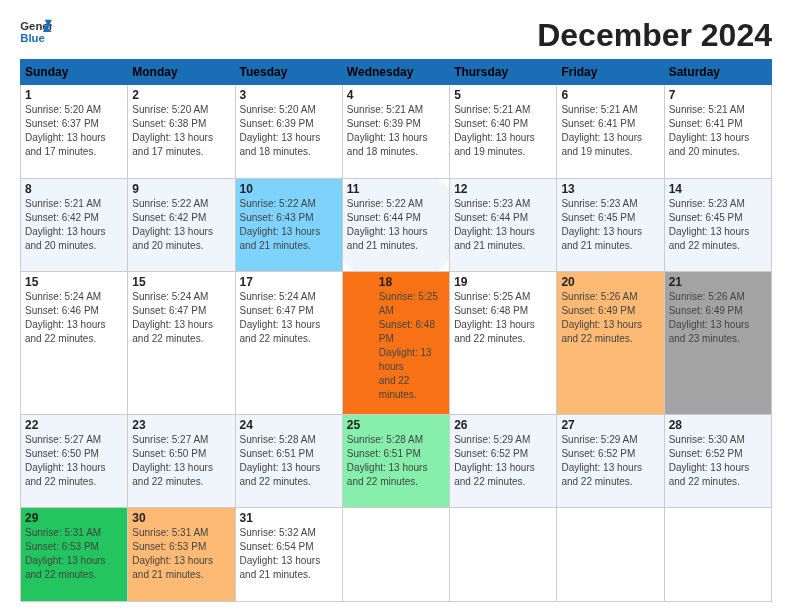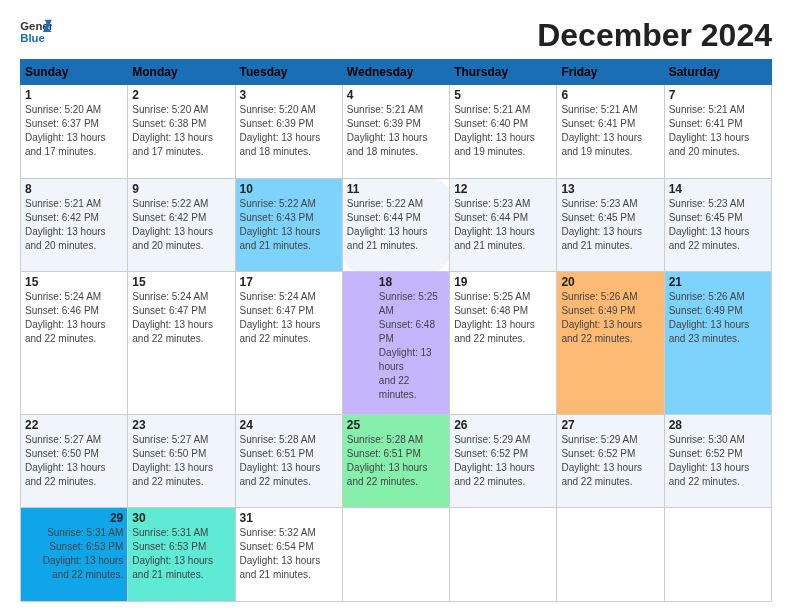--- a/index.html
+++ b/index.html
@@ -236,42 +236,42 @@
 Daylight: 13 hours
 and 22 minutes.</div>
           </td>
           <td style="background: rgb(255, 255, 255);">
             <span class="day-num">17</span>
             <div class="day-info" style="white-space: pre-line;">Sunrise: 5:24 AM
 Sunset: 6:47 PM
 Daylight: 13 hours
 and 22 minutes.</div>
           </td>
-          <td style="background: #c4b5fd; padding-left: 36px;">
+          <td style="background: #f97316; padding-left: 36px;">
             <span class="day-num">18</span>
             <div class="day-info" style="white-space: pre-line;">Sunrise: 5:25 AM
 Sunset: 6:48 PM
 Daylight: 13 hours
 and 22 minutes.</div>
           </td>
           <td style="background: rgb(255, 255, 255);">
             <span class="day-num">19</span>
             <div class="day-info" style="white-space: pre-line;">Sunrise: 5:25 AM
 Sunset: 6:48 PM
 Daylight: 13 hours
 and 22 minutes.</div>
           </td>
           <td style="background: #fdba74;">
             <span class="day-num">20</span>
             <div class="day-info" style="white-space: pre-line;">Sunrise: 5:26 AM
 Sunset: 6:49 PM
 Daylight: 13 hours
 and 22 minutes.</div>
           </td>
-          <td style="background: #7dd3fc;">
+          <td style="background: #a3a3a3;">
             <span class="day-num">21</span>
             <div class="day-info" style="white-space: pre-line;">Sunrise: 5:26 AM
 Sunset: 6:49 PM
 Daylight: 13 hours
 and 23 minutes.</div>
           </td>
         </tr>
         <tr>
           <td style="background: rgb(240, 245, 251);">
             <span class="day-num">22</span>
@@ -317,28 +317,28 @@
           </td>
           <td style="background: rgb(240, 245, 251);">
             <span class="day-num">28</span>
             <div class="day-info" style="white-space: pre-line;">Sunrise: 5:30 AM
 Sunset: 6:52 PM
 Daylight: 13 hours
 and 22 minutes.</div>
           </td>
         </tr>
         <tr>
-          <td style="background: #0ea5e9; text-align: right;">
+          <td style="background: #22c55e;">
             <span class="day-num">29</span>
             <div class="day-info" style="white-space: pre-line;">Sunrise: 5:31 AM
 Sunset: 6:53 PM
 Daylight: 13 hours
 and 22 minutes.</div>
           </td>
-          <td style="background: #5eead4; margin-left: 46px;">
+          <td style="background: #fdba74; margin-left: 46px;">
             <span class="day-num">30</span>
             <div class="day-info" style="white-space: pre-line;">Sunrise: 5:31 AM
 Sunset: 6:53 PM
 Daylight: 13 hours
 and 21 minutes.</div>
           </td>
           <td style="background: rgb(255, 255, 255);">
             <span class="day-num">31</span>
             <div class="day-info" style="white-space: pre-line;">Sunrise: 5:32 AM
 Sunset: 6:54 PM

